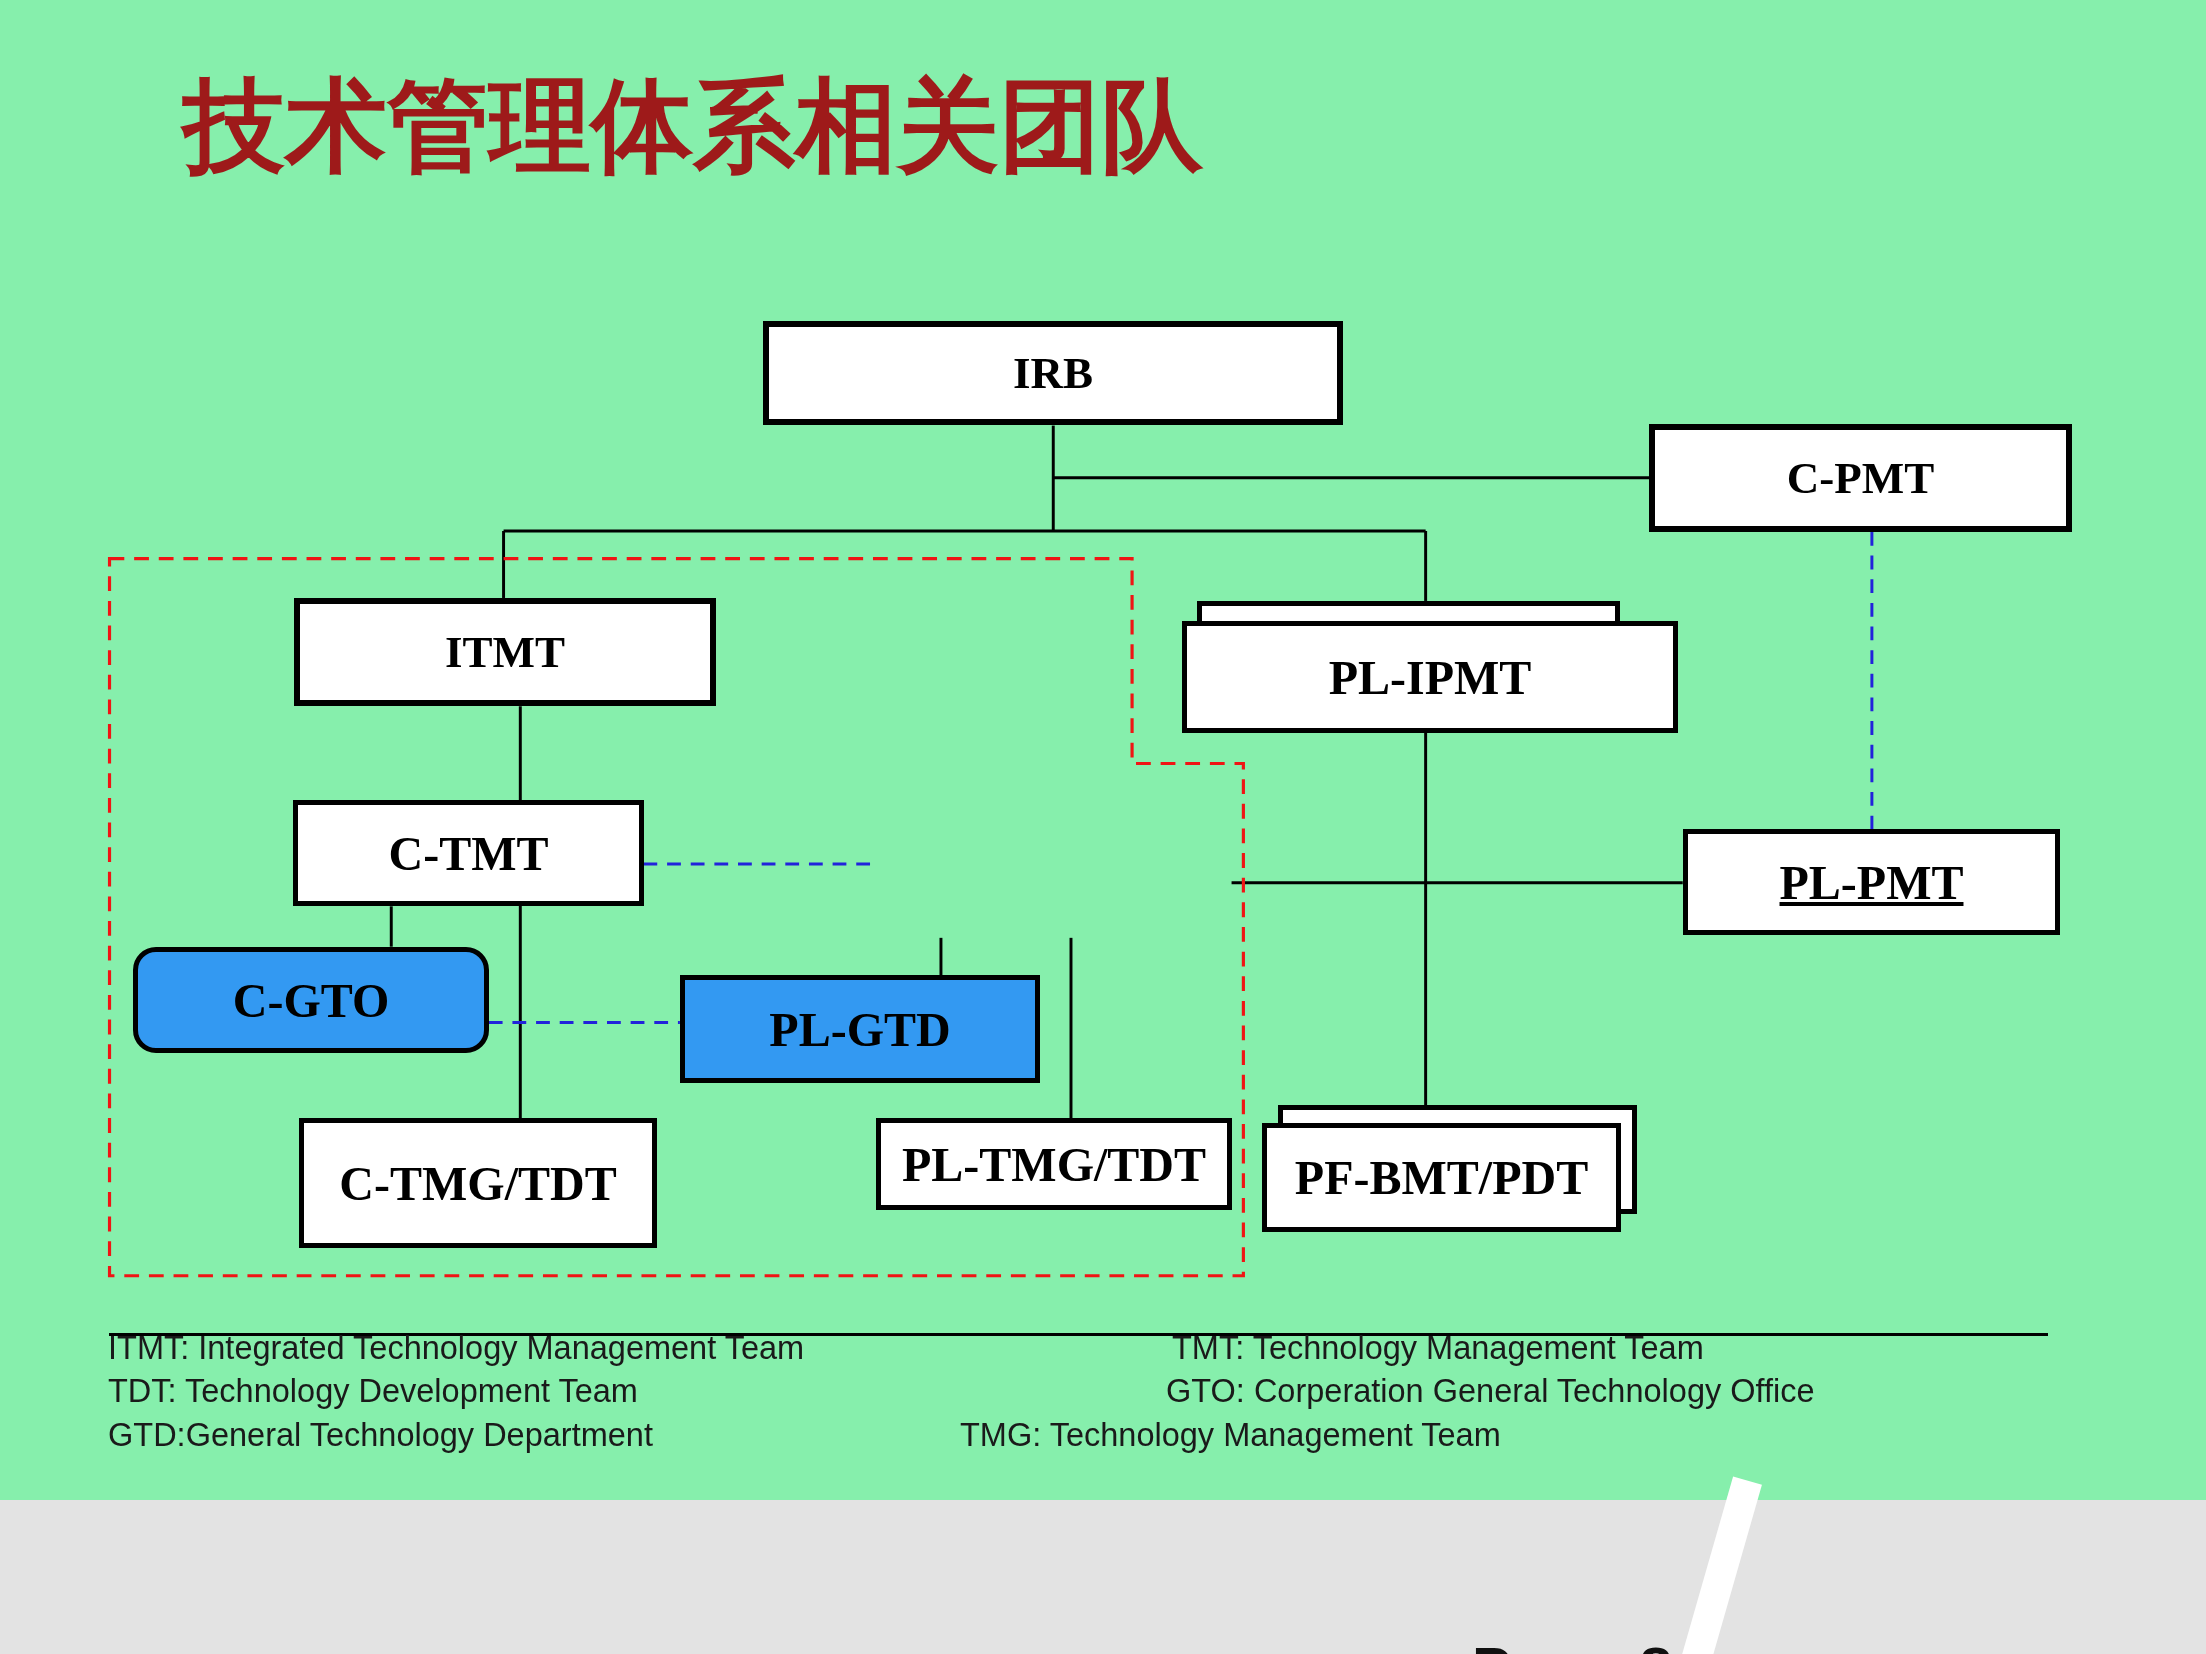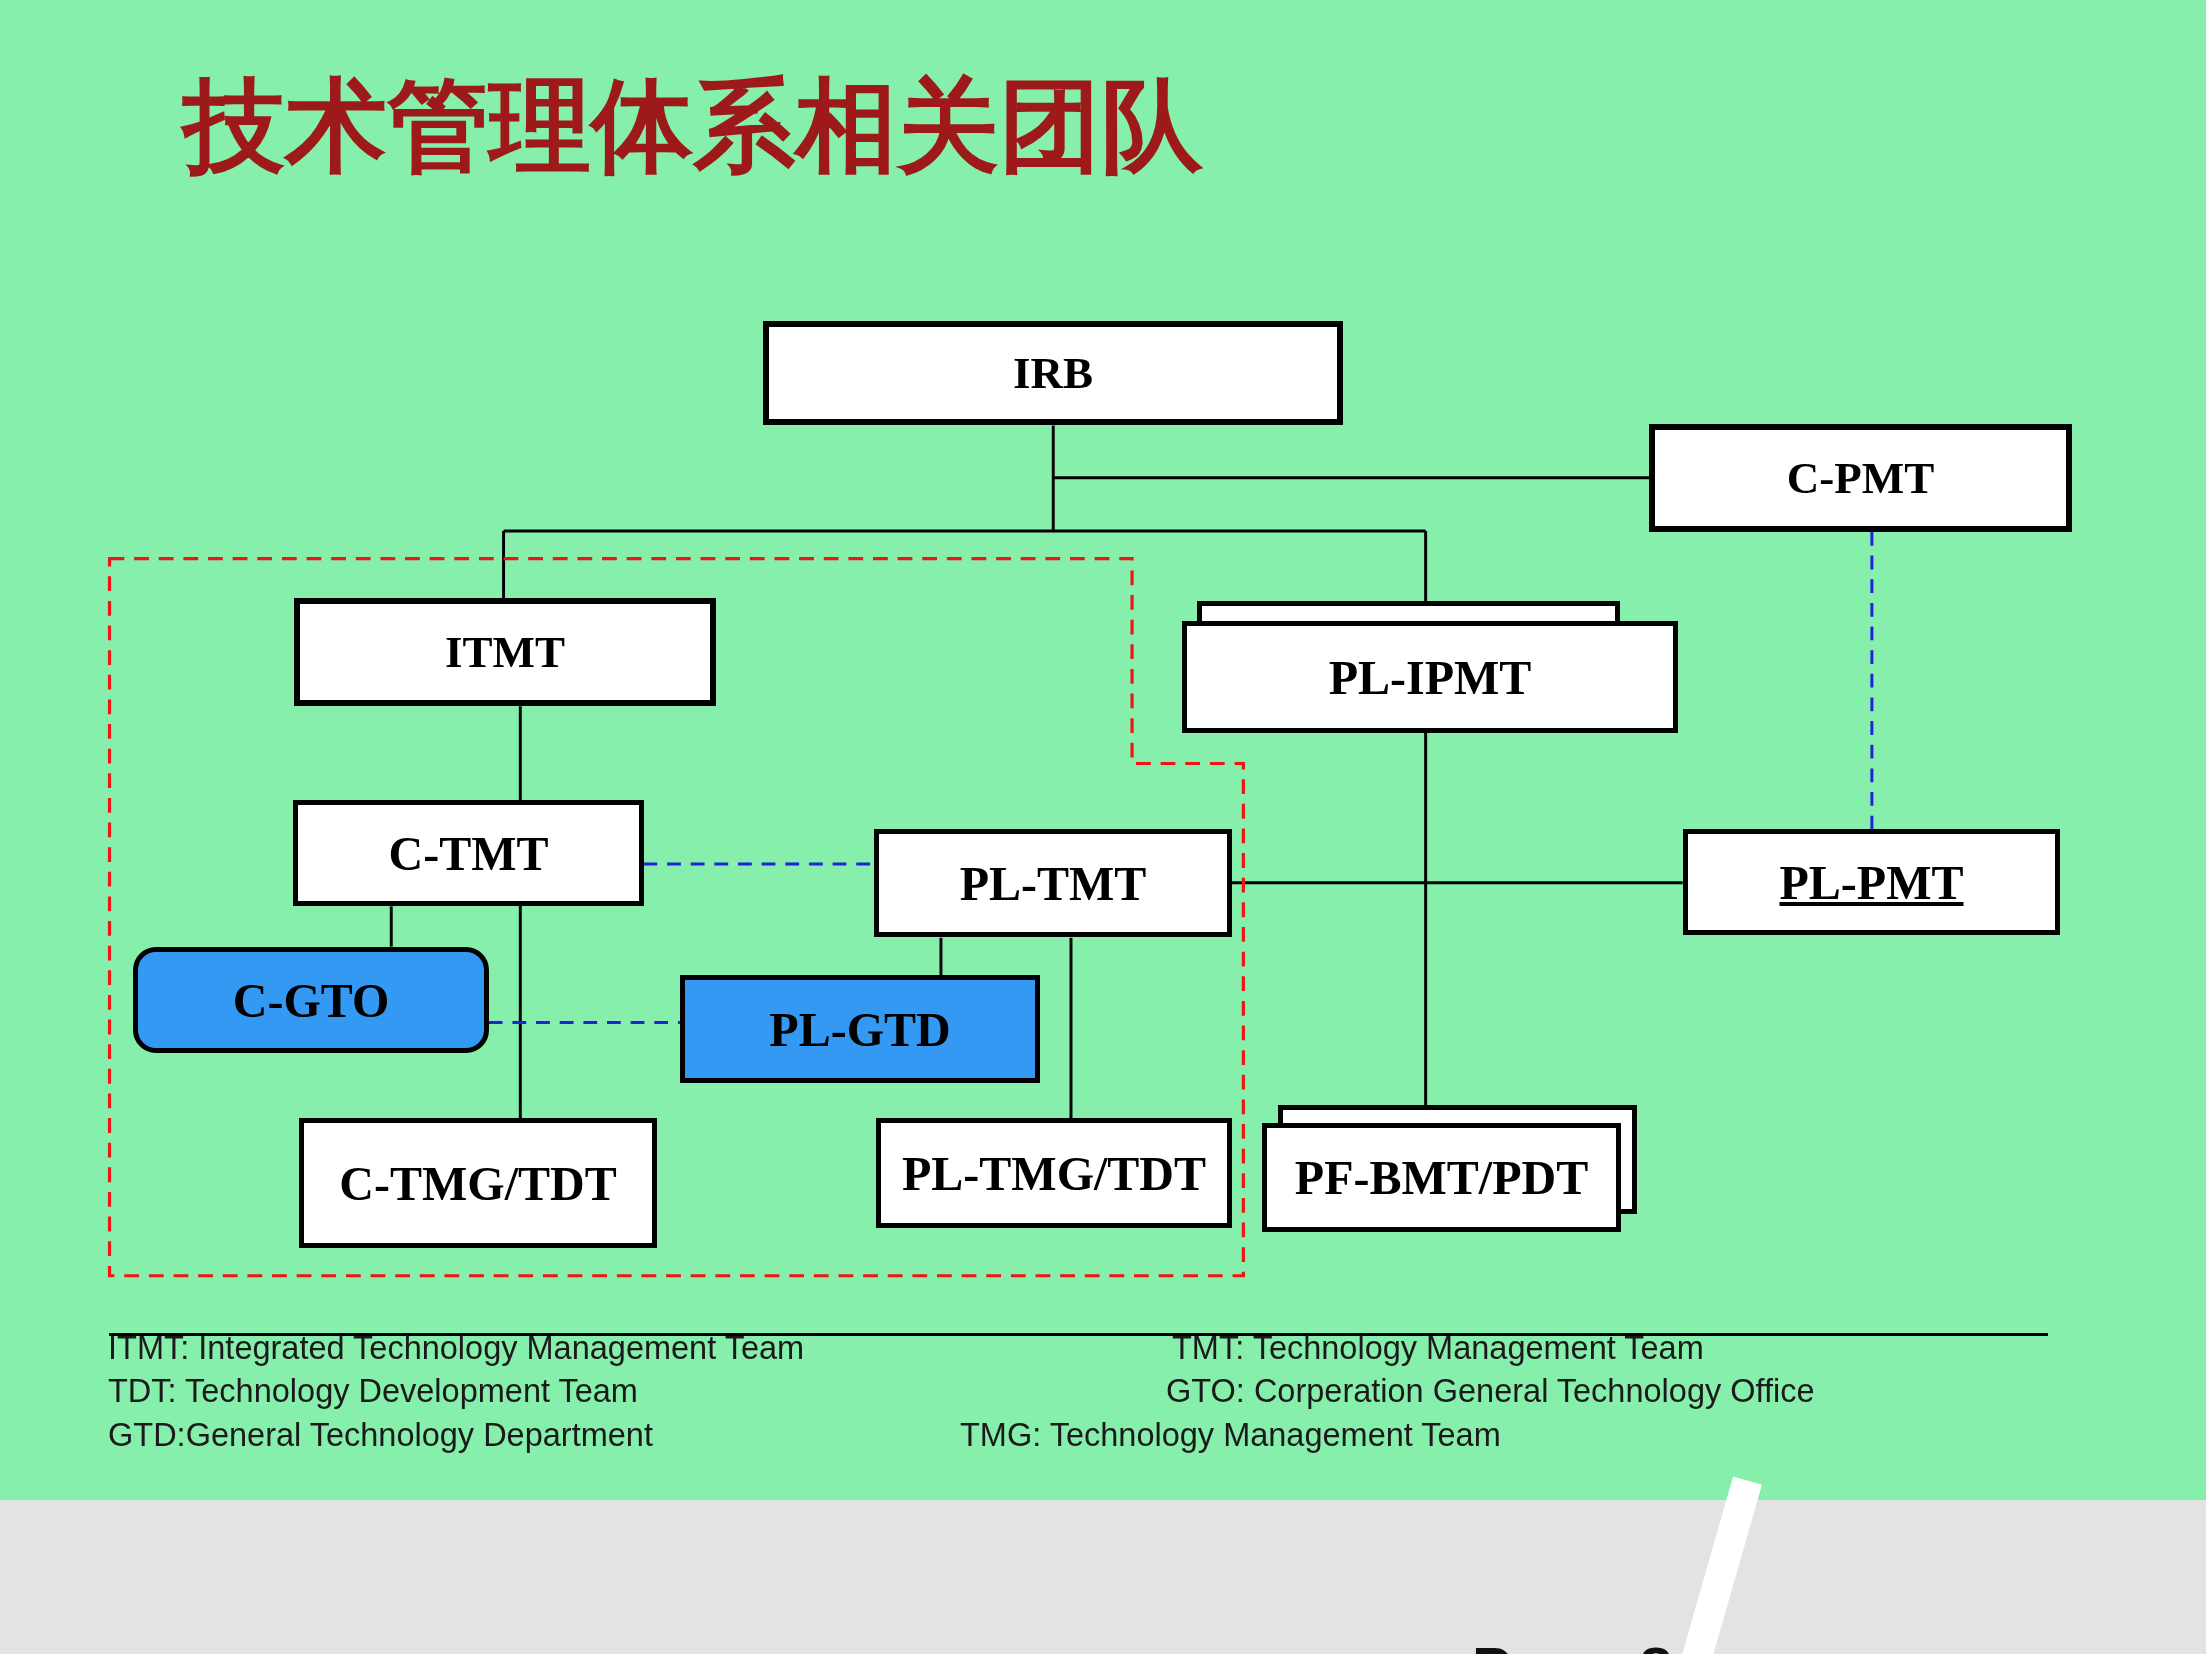--- a/index.html
+++ b/index.html
@@ -81,41 +81,38 @@
 
   <div class="node ghost" style="left:1197px;top:601px;width:423px;height:112px;"></div>
   <div class="node" style="left:1182px;top:621px;width:496px;height:112px;">
     <span>PL-IPMT</span>
   </div>
 
   <div class="node" style="left:293px;top:800px;width:351px;height:106px;">
     <span>C-TMT</span>
   </div>
 
-  <div class="node" style="left:874px;top:829px;width:358px;height:108px;">
-    <span>PL-TMT</span>
-  </div>
 
   <div class="node" style="left:1683px;top:829px;width:377px;height:106px;text-decoration:underline;">
     <span>PL-PMT</span>
   </div>
 
   <div class="node blue" style="left:133px;top:947px;width:356px;height:106px;border-radius:23px;">
     <span>C-GTO</span>
   </div>
 
   <div class="node blue" style="left:680px;top:975px;width:360px;height:108px;">
     <span>PL-GTD</span>
   </div>
 
   <div class="node" style="left:299px;top:1118px;width:358px;height:130px;">
     <span>C-TMG/TDT</span>
   </div>
 
-  <div class="node" style="left:876px;top:1118px;width:356px;height:110px;">
+  <div class="node" style="left:876px;top:1118px;width:356px;height:92px;">
     <span>PL-TMG/TDT</span>
   </div>
 
   <div class="node ghost" style="left:1278px;top:1105px;width:359px;height:109px;"></div>
   <div class="node" style="left:1262px;top:1123px;width:359px;height:109px;">
     <span>PF-BMT/PDT</span>
   </div>
 
   <div class="legend-rule" style="left:109px;top:1333px;width:1939px;"></div>
 

